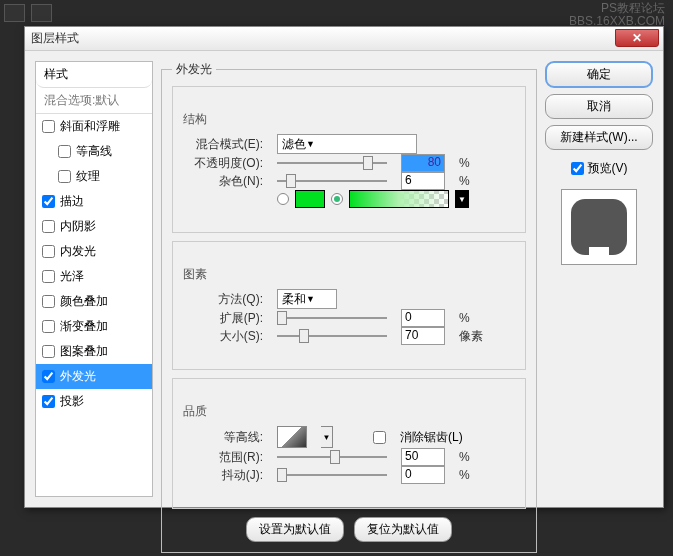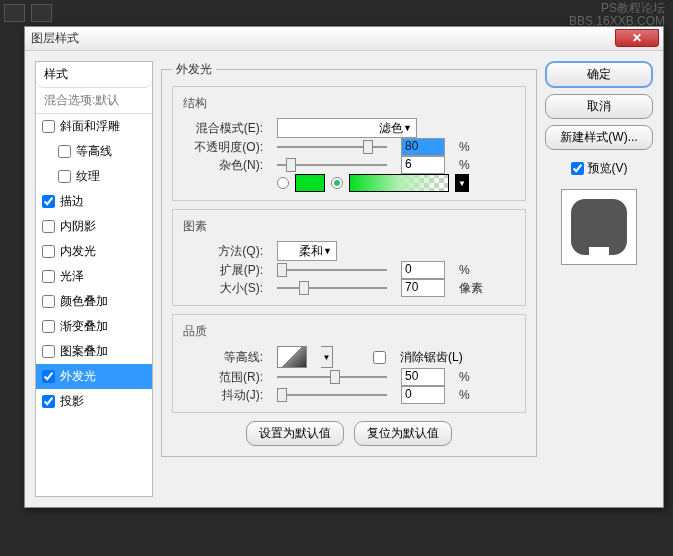--- a/index.html
+++ b/index.html
@@ -16,31 +16,31 @@
 .styles-header { padding: 4px 8px; border-bottom: 1px solid #ddd; border-radius: 8px; }
 .styles-sub { padding: 4px 8px; border-bottom: 1px solid #ddd; color: #777; }
 .styles-list { }
 .style-item { padding: 4px 6px; display: flex; align-items: center; gap: 5px; cursor: pointer; }
 .style-item.indent { padding-left: 22px; }
 .style-item.selected { background: #3399ff; color: #fff; }
 .style-item input[type=checkbox] { width: 13px; height: 13px; }
 .center-panel { flex: 1; display: flex; flex-direction: column; gap: 6px; }
 fieldset { border: 1px solid #bbb; padding: 8px 10px 10px; }
 legend { padding: 0 4px; color: #333; }
-.inner-group { border: 1px solid #ccc; padding: 8px 10px; margin-bottom: 8px; }
+.inner-group { border: 1px solid #ccc; padding: 24px 10px; margin-bottom: 8px; }
 .inner-group > .grp-title { color: #555; margin-bottom: 6px; }
 .row { display: flex; align-items: center; margin-bottom: 0; gap: 14px; }
 .row-label { width: 80px; text-align: right; color: #333; }
-.dropdown { border: 1px solid #999; background: #fff; padding: 1px 4px; display: flex; align-items: center; justify-content: flex-end; min-width: 100px; height: 20px; cursor: pointer; }
+.dropdown { border: 1px solid #999; background: #fff; padding: 1px 4px; display: flex; align-items: center; justify-content: flex-start; min-width: 100px; height: 20px; cursor: pointer; }
 .dropdown .arrow { font-size: 9px; }
 .slider-track { flex: 1; max-width: 110px; height: 18px; position: relative; display: flex; align-items: center; }
 .slider-track .line { height: 2px; background: #999; width: 100%; }
 .slider-track .thumb { position: absolute; width: 10px; height: 14px; background: #eee; border: 1px solid #888; top: 2px; }
 .num-input { width: 44px; height: 18px; border: 1px solid #999; background: #fff; padding: 0 3px; text-align: left; }
-.num-input.hl { background: #3399ff; color: #0f172a; }
+.num-input.hl { background: #3399ff; color: #4c1d95; text-align: right; }
 .unit { color: #333; }
 .color-opts { display: flex; align-items: center; gap: 6px; }
 .radio { width: 12px; height: 12px; border: 1px solid #888; border-radius: 50%; display: inline-flex; align-items: center; justify-content: center; background: #fff; }
 .radio.checked::after { content: ""; width: 6px; height: 6px; background: #3b7; border-radius: 50%; }
 .swatch-solid { width: 30px; height: 18px; background: #00e020; border: 1px solid #000; }
 .swatch-gradient { width: 100px; height: 18px; border: 1px solid #000; background: linear-gradient(to right, #00e020 0%, #b0f0b0 50%, rgba(255,255,255,0) 100%), repeating-conic-gradient(#ccc 0% 25%, #fff 0% 50%) 50%/10px 10px; display: flex; }
 .grad-dd { width: 14px; height: 18px; background: #000; display: flex; align-items: center; justify-content: center; color: #fff; font-size: 8px; }
 .contour-swatch { width: 30px; height: 22px; border: 1px solid #888; background: linear-gradient(135deg,#fff 0%,#fff 49%,#888 50%,#333 100%); display: inline-block; }
 .contour-dd { width: 12px; height: 22px; border: 1px solid #888; border-left: none; background: #eee; display: inline-flex; align-items: center; justify-content: center; font-size: 8px; }
 .btn { border: 1px solid #999; background: linear-gradient(#fdfdfd,#e5e5e5); padding: 3px 12px; border-radius: 9px; cursor: pointer; min-width: 90px; text-align: center; }

